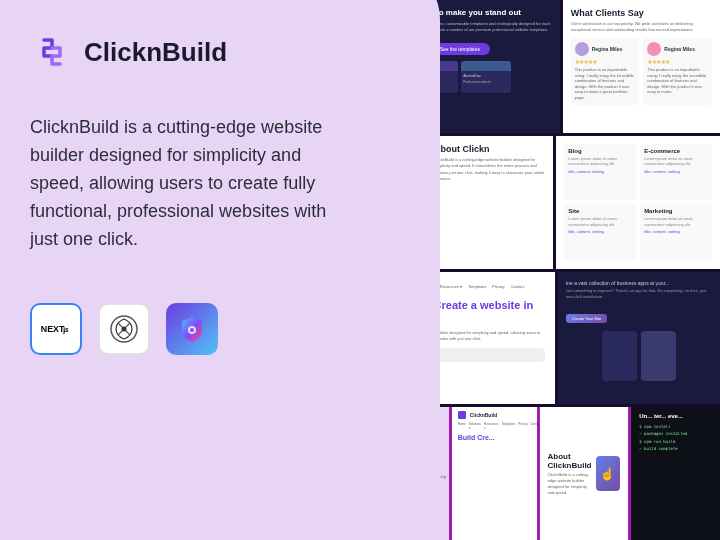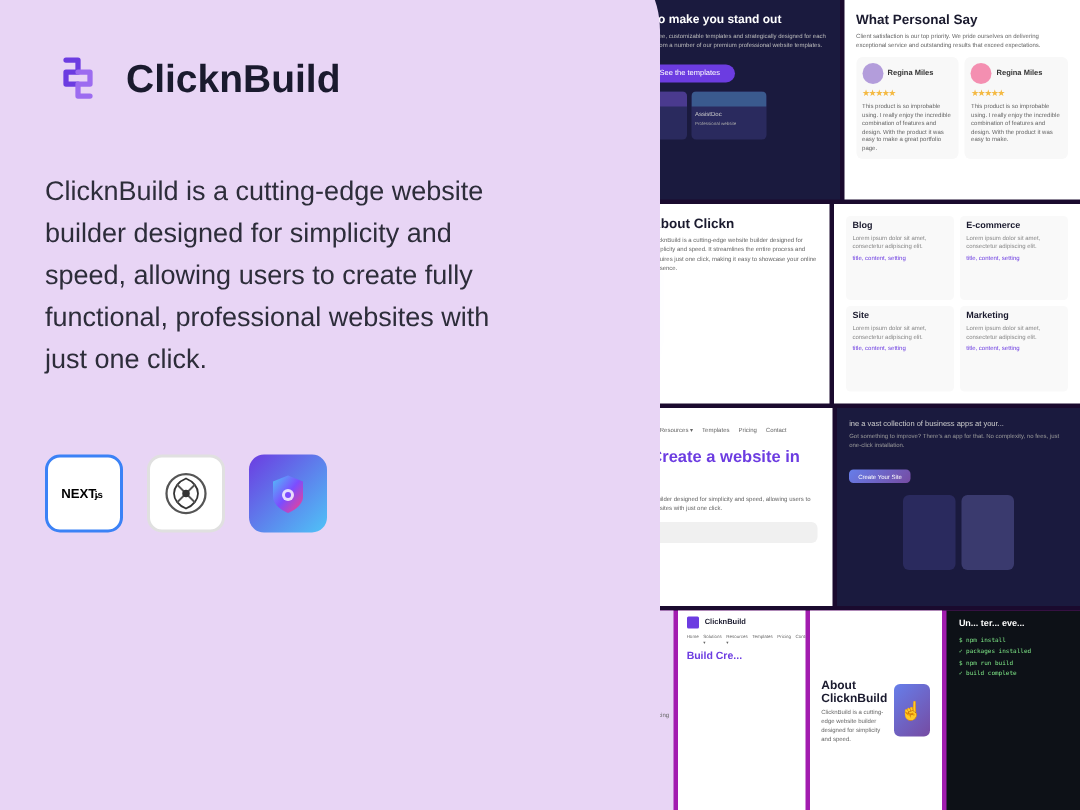--- a/index.html
+++ b/index.html
@@ -182,21 +182,21 @@
         </div>
         <div style="background:#2a2a5e; border-radius:3px; width:50px; height:32px; overflow:hidden;">
           <div style="background:#3a5a8e; height:10px; border-radius:2px 2px 0 0;"></div>
           <div style="padding:2px; font-size:4px; color:#ccc;">AssistDoc</div>
           <div style="padding:0 2px; font-size:3px; color:#aaa;">Professional website</div>
         </div>
       </div>
     </div>
 
     <div style="flex:1; background:#fff; padding:8px; overflow:hidden;">
-      <div style="font-size:9px; font-weight:700; color:#1a1a2e; margin-bottom:3px;">What Personal Say</div>
+      <div style="font-size:9px; font-weight:700; color:#1a1a2e; margin-bottom:3px;">What Clients Say</div>
       <div style="font-size:4px; color:#666; line-height:1.5; margin-bottom:5px;">Client satisfaction is our top priority. We pride ourselves on delivering exceptional service and outstanding results that exceed expectations.</div>
       <div style="display:flex; gap:4px;">
         <div style="flex:1; background:#f8f8f8; border-radius:4px; padding:4px;">
           <div style="display:flex; align-items:center; gap:3px; margin-bottom:2px;">
             <div style="width:14px; height:14px; border-radius:50%; background:#b39ddb;"></div>
             <span style="font-size:5px; font-weight:600; color:#333;">Regina Miles</span>
           </div>
           <div style="color:#f4b942; font-size:6px; letter-spacing:-1px;">★★★★★</div>
           <div style="font-size:4px; color:#666; line-height:1.4; margin-top:2px;">This product is so improbable using. I really enjoy the incredible combination of features and design. With the product it was easy to make a great portfolio page.</div>
         </div>

